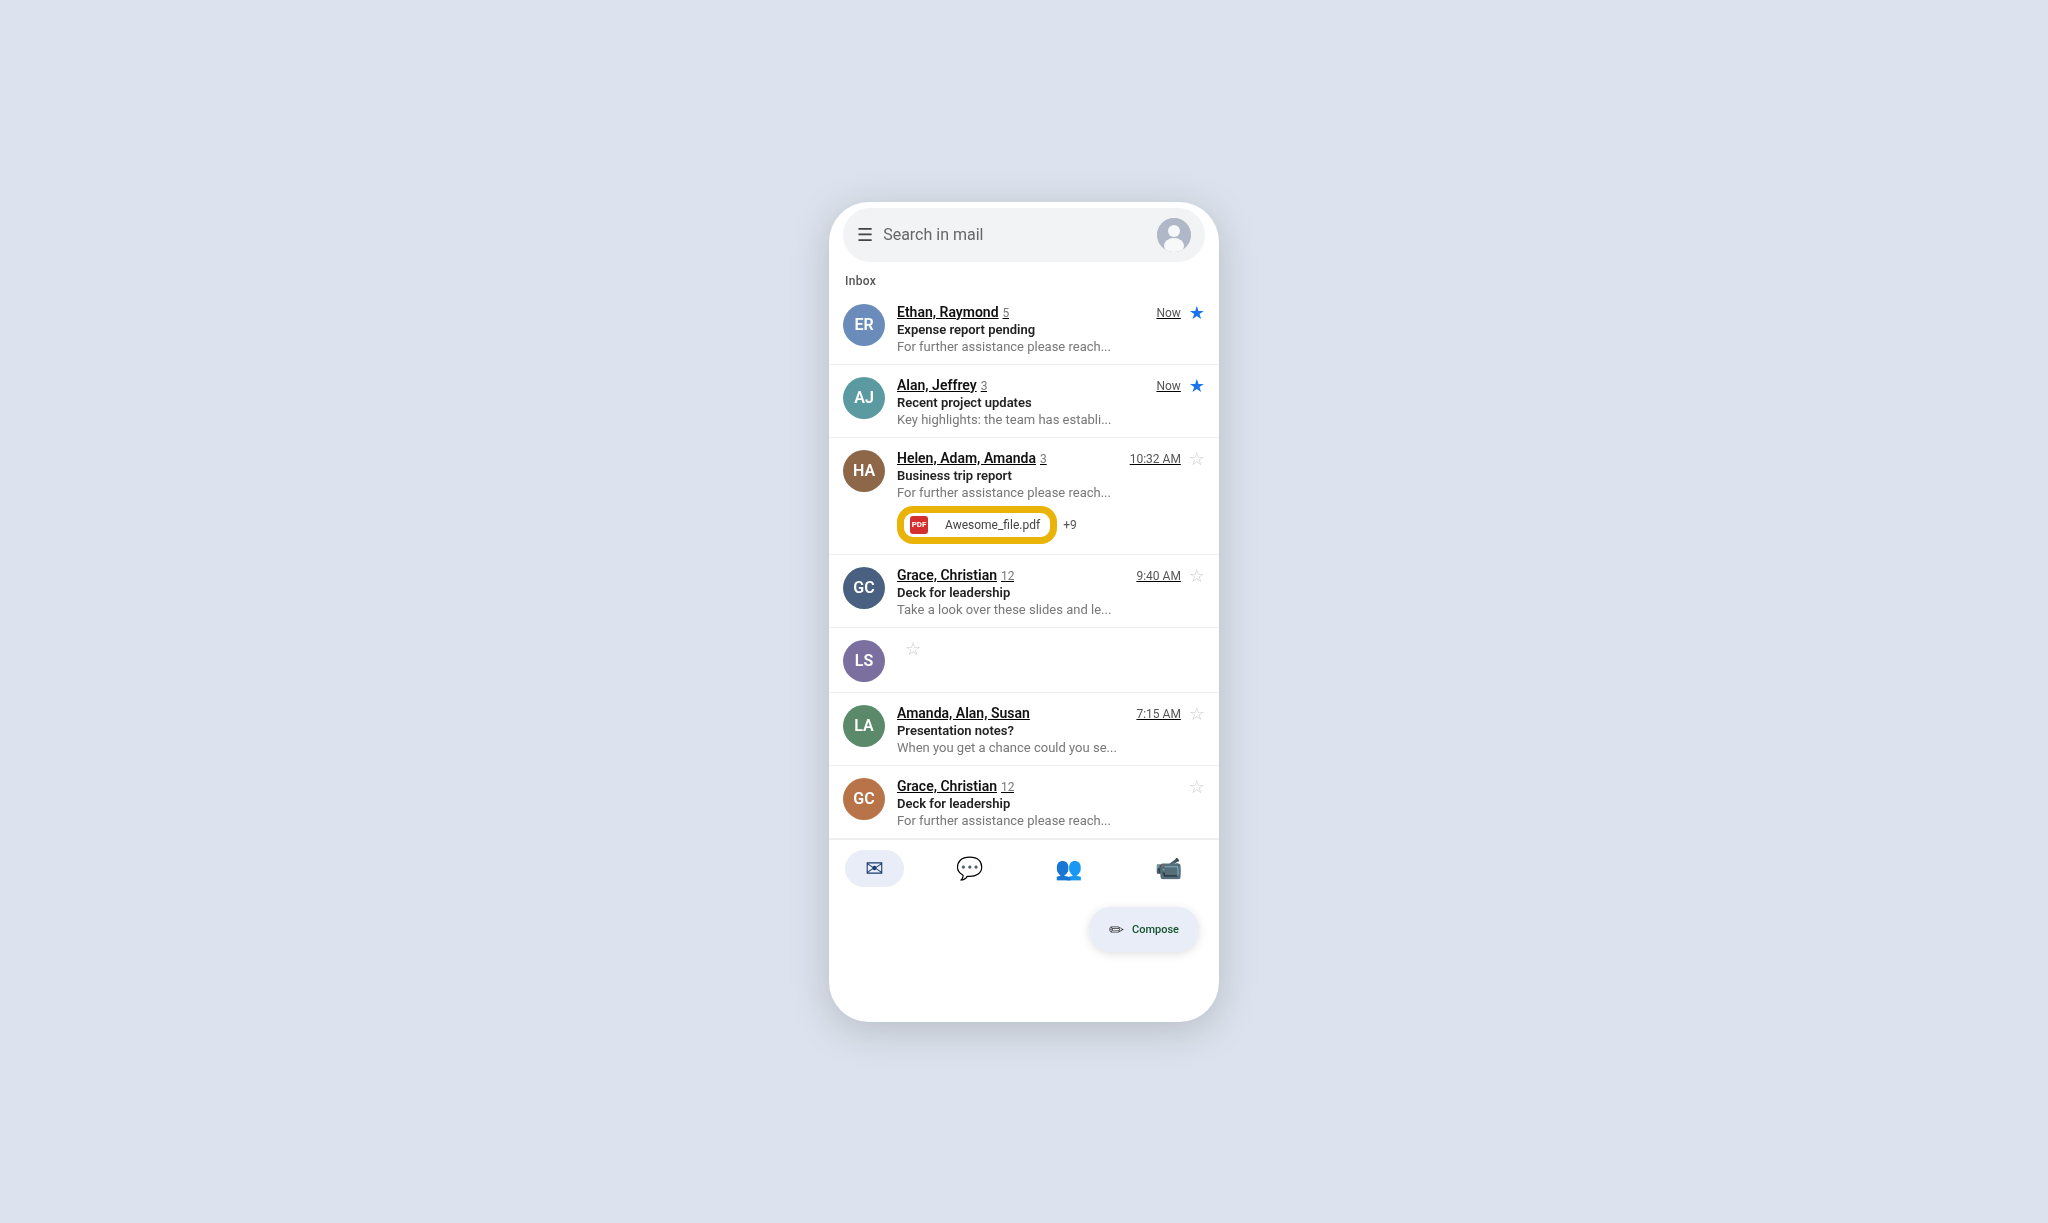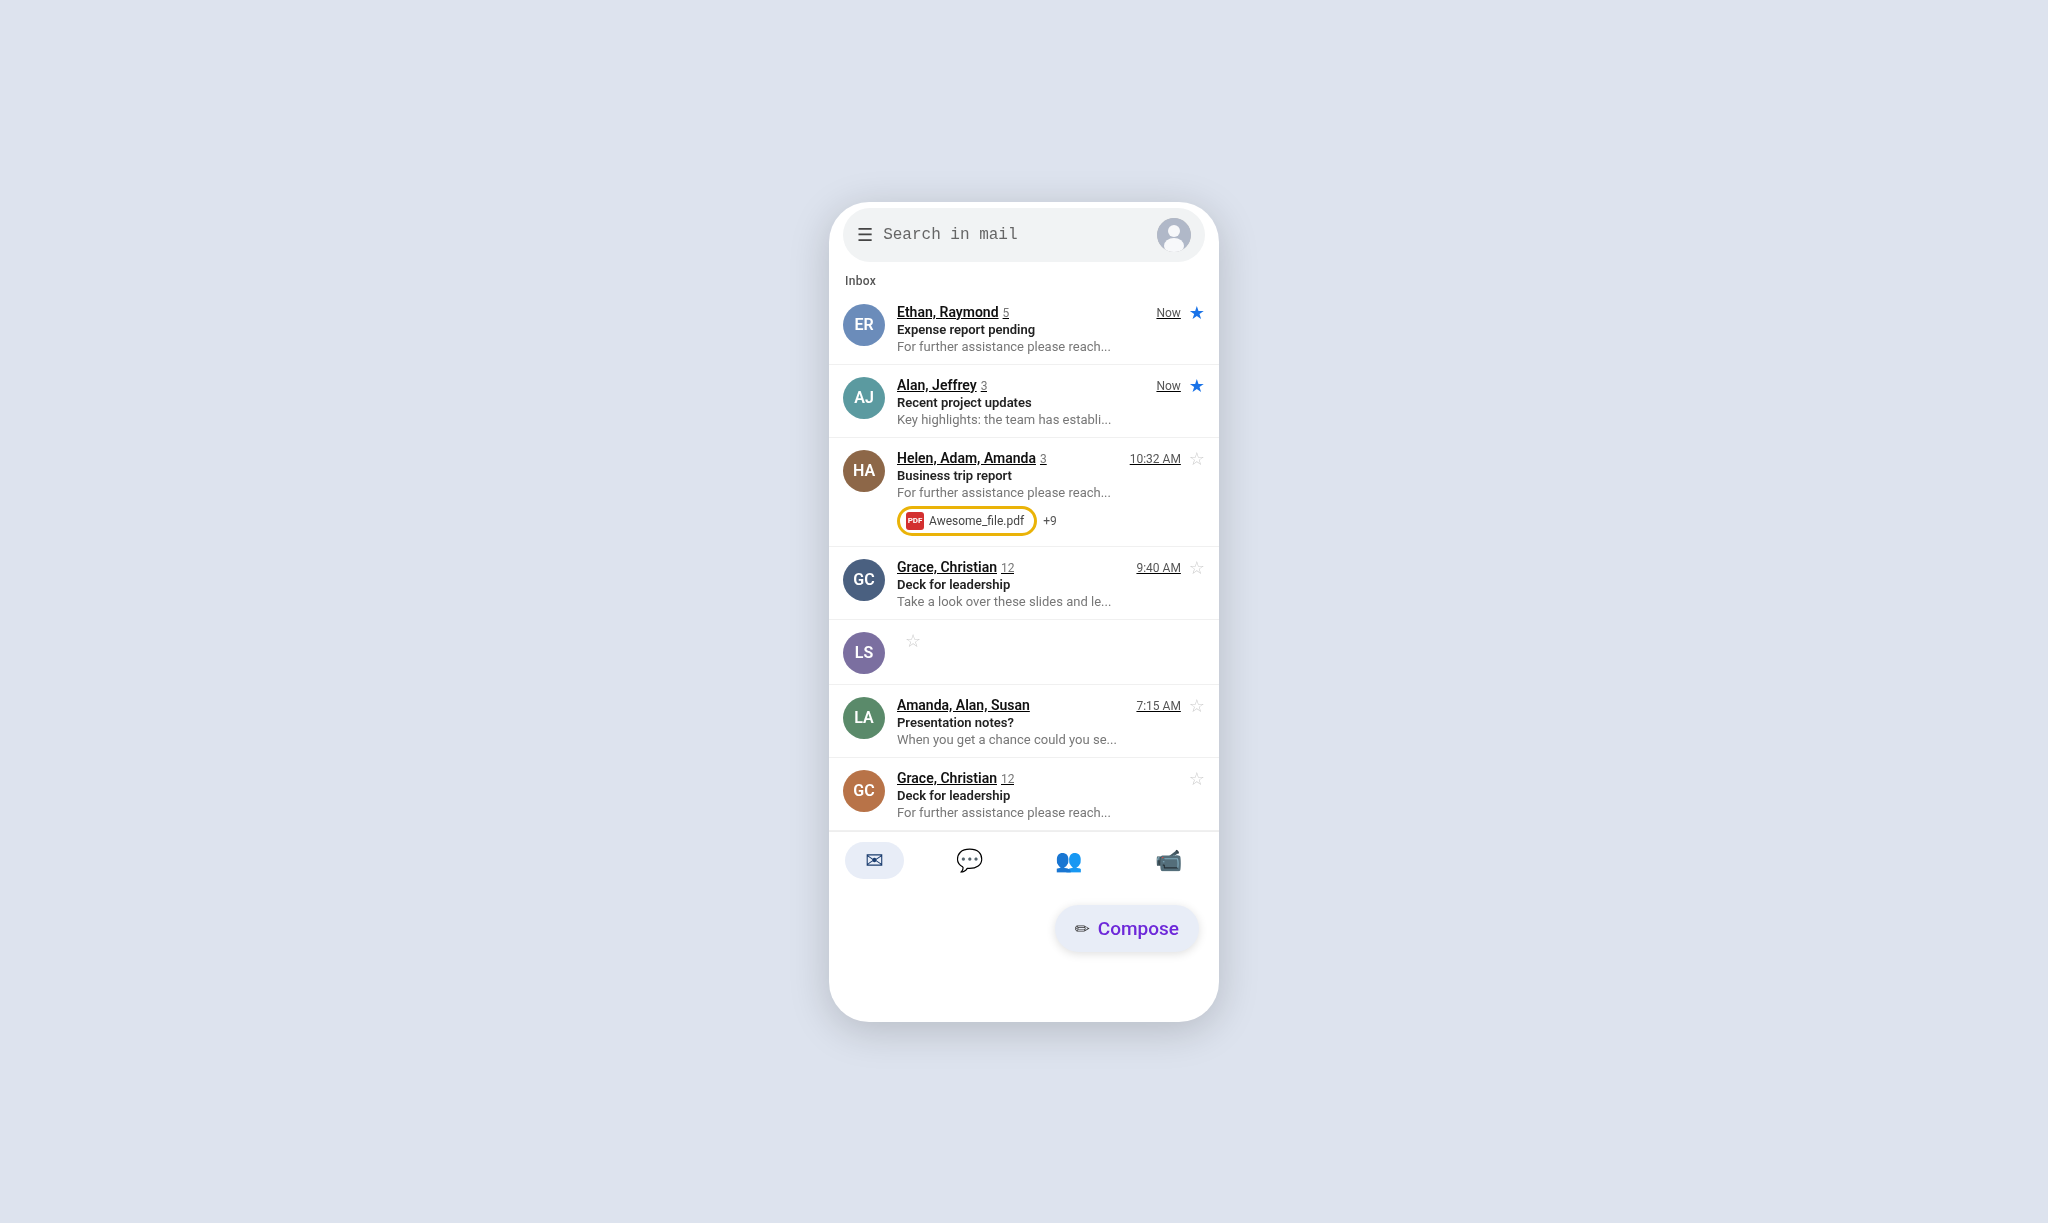--- a/index.html
+++ b/index.html
@@ -57,21 +57,20 @@
     }
     .search-bar-icon {
       color: #444;
       font-size: 18px;
       flex-shrink: 0;
     }
     .search-bar-text {
       flex: 1;
       font-size: 16px;
       color: #666;
-      font-family: Liberation Mono, monospace;
     }
     .avatar-circle {
       width: 34px;
       height: 34px;
       border-radius: 50%;
       background: #bbb;
       overflow: hidden;
       flex-shrink: 0;
       display: flex;
       align-items: center;
@@ -169,26 +168,26 @@
     .star-icon.starred { color: #1a73e8; }
     .attachment-row {
       display: flex;
       align-items: center;
       margin-top: 6px;
       gap: 6px;
     }
     .attachment-chip {
       display: flex;
       align-items: center;
-      border: 3px solid #eab308;
+      border: 7px solid #eab308;
       border-radius: 16px;
       padding: 3px 10px 3px 6px;
       font-size: 12px;
       color: #444;
-      gap: 5px;
+      gap: 17px;
     }
     .pdf-icon {
       width: 18px;
       height: 18px;
       background: #d32f2f;
       border-radius: 3px;
       color: #fff;
       font-size: 8px;
       display: flex;
       align-items: center;
@@ -232,21 +231,21 @@
       background: #e8edf7;
       border-radius: 24px;
       display: flex;
       align-items: center;
       padding: 12px 20px;
       gap: 8px;
       box-shadow: 0 2px 10px rgba(0,0,0,0.13);
       cursor: pointer;
     }
     .compose-fab-icon { font-size: 18px; color: #333; }
-    .compose-fab-text { font-size: 19px; font-weight: 500; color: #6d28d9; }
+    .compose-fab-text { font-size: 11px; font-weight: 500; color: #14532d; }
     
     .av-blue { background: #6b8cba; }
     .av-teal { background: #5b9aa0; }
     .av-brown { background: #8d6748; }
     .av-dark { background: #4a6080; }
     .av-purple { background: #7b6fa0; }
     .av-green { background: #5a8a6a; }
     .av-orange { background: #b87348; }
     
     .av-img {

